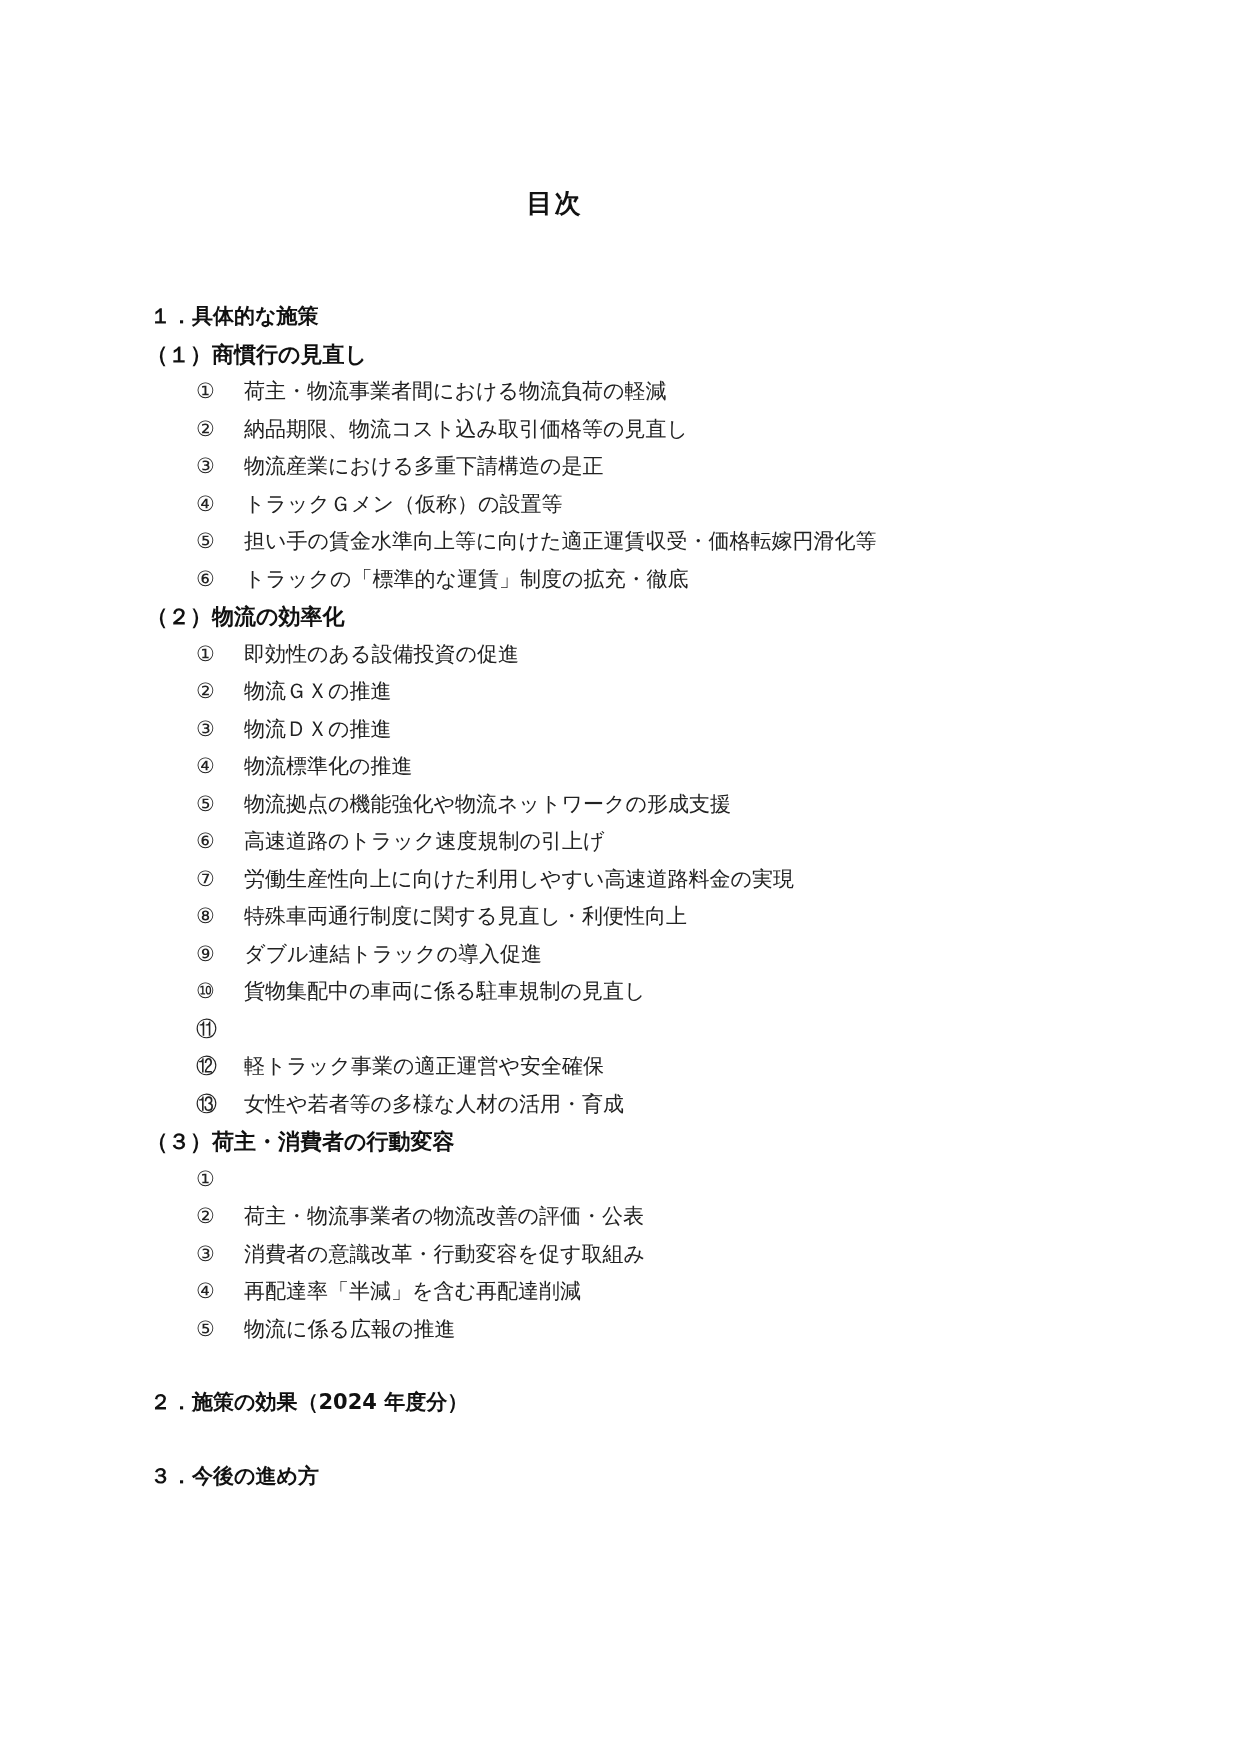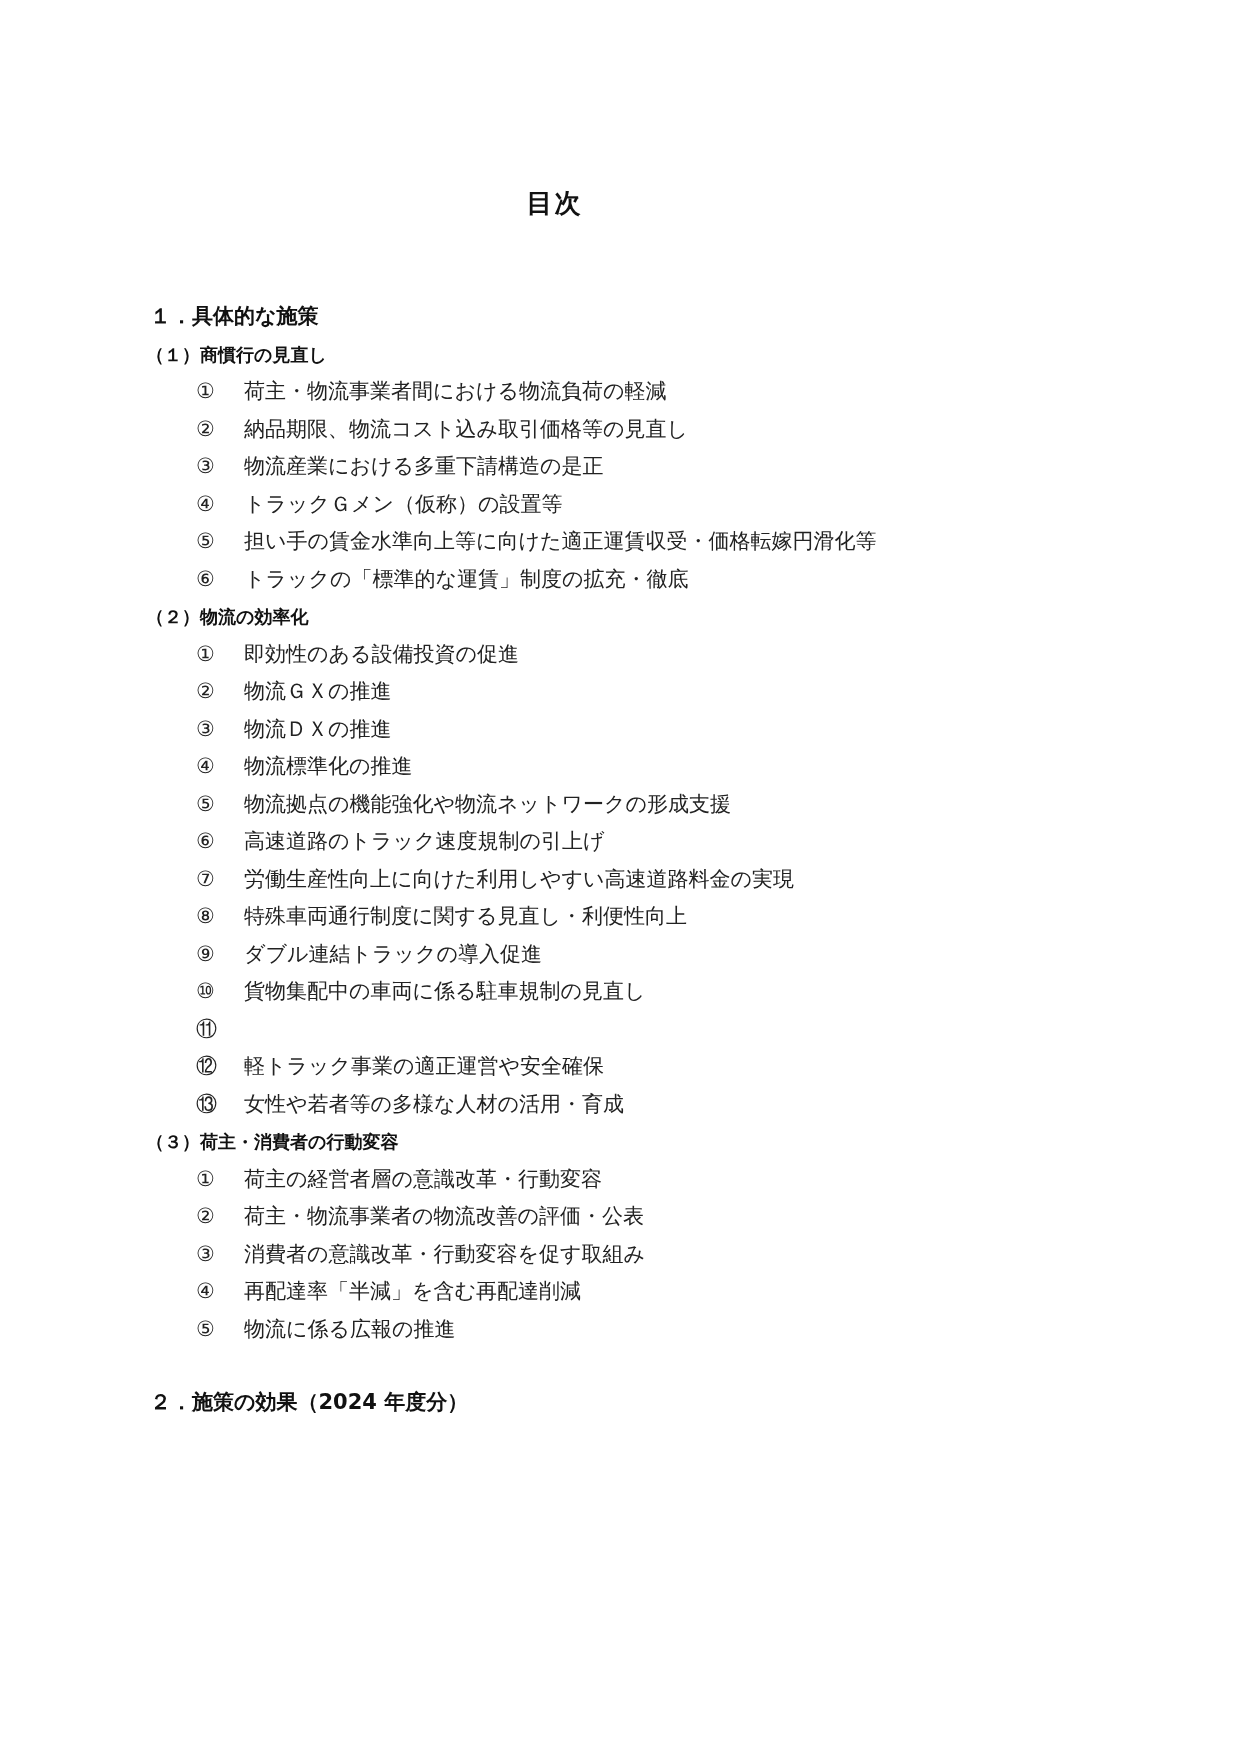--- a/index.html
+++ b/index.html
@@ -5,21 +5,21 @@
   html, body { margin: 0; padding: 0; background: #ffffff; }
   body { width: 1241px; height: 1754px; position: relative; overflow: hidden;
          font-family: "DejaVu Serif", "Liberation Serif", serif; color: #111; }
   .title { position: absolute; top: 186px; left: 0; width: 1109px; text-align: center;
            font-family: "DejaVu Sans", "Liberation Sans", sans-serif; font-weight: bold;
            font-size: 26px; letter-spacing: 2px; }
   .toc { position: absolute; top: 298px; left: 150px; width: 1000px; }
   .h1 { font-family: "DejaVu Sans", "Liberation Sans", sans-serif; font-weight: bold;
         font-size: 21px; height: 37.5px; line-height: 37.5px; }
   .h2 { font-family: "DejaVu Sans", "Liberation Sans", sans-serif; font-weight: bold;
-        font-size: 18px; height: 37.5px; line-height: 37.5px; margin-left: -4px; }
+        font-size: 22px; height: 37.5px; line-height: 37.5px; margin-left: -4px; }
   .item { font-size: 21px; height: 37.5px; line-height: 37.5px; padding-left: 46px;
           display: flex; color: #222; }
   .num { width: 48px; flex: none; }
   .gap-lg { height: 36px; }
 </style>
 </head>
 <body>
 
 <div class="title">目次</div>
 
@@ -98,34 +98,34 @@
       <span class="num">⑫</span>
       <span class="txt">軽トラック事業の適正運営や安全確保</span>
     </div>
     <div class="item">
       <span class="num">⑬</span>
       <span class="txt">女性や若者等の多様な人材の活用・育成</span>
     </div>
     <div class="h2">（３）荷主・消費者の行動変容</div>
     <div class="item">
       <span class="num">①</span>
-      <span class="txt">荷主の経営者層の意識改革・行動変容</span>
     </div>
     <div class="item">
       <span class="num">②</span>
       <span class="txt">荷主・物流事業者の物流改善の評価・公表</span>
     </div>
     <div class="item">
       <span class="num">③</span>
       <span class="txt">消費者の意識改革・行動変容を促す取組み</span>
     </div>
     <div class="item">
       <span class="num">④</span>
       <span class="txt">再配達率「半減」を含む再配達削減</span>
     </div>
     <div class="item">
       <span class="num">⑤</span>
       <span class="txt">物流に係る広報の推進</span>
     </div>
     <div class="gap-lg"></div>
     <div class="h1">２．施策の効果（2024 年度分）</div>
     <div class="gap-lg"></div>
+    <div class="h1">３．今後の進め方</div>
   </div>
 
 </body></html>

